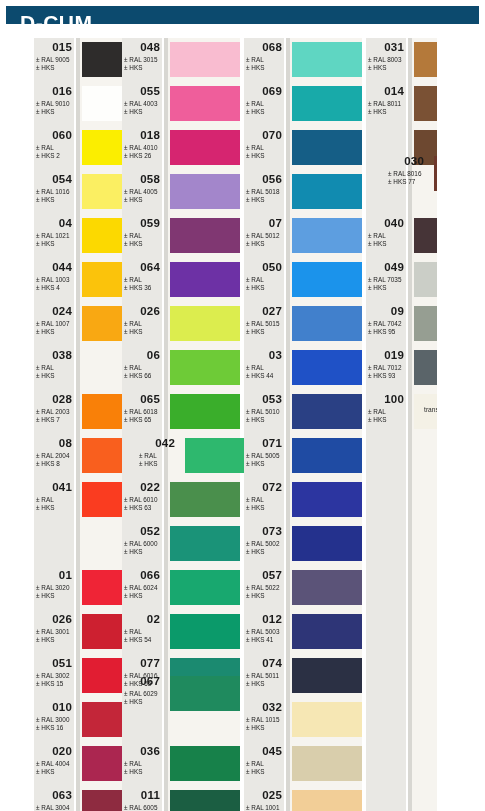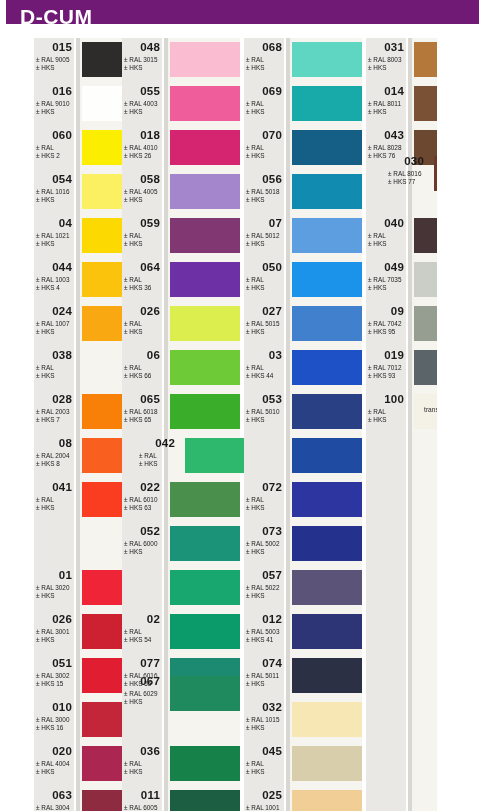--- a/index.html
+++ b/index.html
@@ -12,23 +12,23 @@
   }
   #page {
     position: relative;
     width: 485px; height: 811px;
     background: #ffffff;
     overflow: hidden;
   }
   
   #header-bar {
     position: absolute;
-    left: 6px; top: 0;
-    width: 473px; height: 24px;
-    background: #701a75;
+    left: 6px; top: 6px;
+    width: 473px; height: 18px;
+    background: #0c4a6e;
   }
   #header-title {
     position: absolute;
     left: 14px; top: 5px;
     color: #ffffff;
     font-size: 21px;
     font-weight: bold;
     letter-spacing: 0.5px;
     font-family: "Liberation Sans", sans-serif;
     white-space: nowrap;
@@ -373,20 +373,25 @@
         </div>
         <div class="row" style="top: 486px;">
           <div class="row-text">
             <div class="row-code">052</div>
             <div class="row-ral">± RAL 6000</div>
             <div class="row-hks">± HKS</div>
           </div>
           <div class="swatch" style="background: rgb(26, 147, 120);"></div>
         </div>
         <div class="row" style="top: 530px;">
+          <div class="row-text">
+            <div class="row-code">066</div>
+            <div class="row-ral">± RAL 6024</div>
+            <div class="row-hks">± HKS</div>
+          </div>
           <div class="swatch" style="background: rgb(24, 168, 111);"></div>
         </div>
         <div class="row" style="top: 574px;">
           <div class="row-text">
             <div class="row-code">02</div>
             <div class="row-ral">± RAL</div>
             <div class="row-hks">± HKS 54</div>
           </div>
           <div class="swatch" style="background: rgb(11, 154, 106);"></div>
         </div>
@@ -492,20 +497,25 @@
         </div>
         <div class="row" style="top: 354px;">
           <div class="row-text">
             <div class="row-code">053</div>
             <div class="row-ral">± RAL 5010</div>
             <div class="row-hks">± HKS</div>
           </div>
           <div class="swatch" style="background: rgb(42, 64, 132);"></div>
         </div>
         <div class="row" style="top: 398px;">
+          <div class="row-text">
+            <div class="row-code">071</div>
+            <div class="row-ral">± RAL 5005</div>
+            <div class="row-hks">± HKS</div>
+          </div>
           <div class="swatch" style="background: rgb(31, 75, 163);"></div>
         </div>
         <div class="row" style="top: 442px;">
           <div class="row-text">
             <div class="row-code">072</div>
             <div class="row-ral">± RAL</div>
             <div class="row-hks">± HKS</div>
           </div>
           <div class="swatch" style="background: rgb(44, 53, 160);"></div>
         </div>
@@ -579,25 +589,20 @@
         </div>
         <div class="row" style="top: 46px;">
           <div class="row-text">
             <div class="row-code">014</div>
             <div class="row-ral">± RAL 8011</div>
             <div class="row-hks">± HKS</div>
           </div>
           <div class="swatch" style="background: rgb(122, 81, 52);"></div>
         </div>
         <div class="row" style="top: 90px;">
-          <div class="row-text">
-            <div class="row-code">043</div>
-            <div class="row-ral">± RAL 8028</div>
-            <div class="row-hks">± HKS 76</div>
-          </div>
           <div class="swatch" style="background: rgb(109, 72, 48);"></div>
         </div>
         <div class="row" style="top: 116px; margin-left: 20px;">
           <div class="row-text">
             <div class="row-code">030</div>
             <div class="row-ral">± RAL 8016</div>
             <div class="row-hks">± HKS 77</div>
           </div>
           <div class="swatch" style="background: rgb(109, 56, 44);"></div>
         </div>

